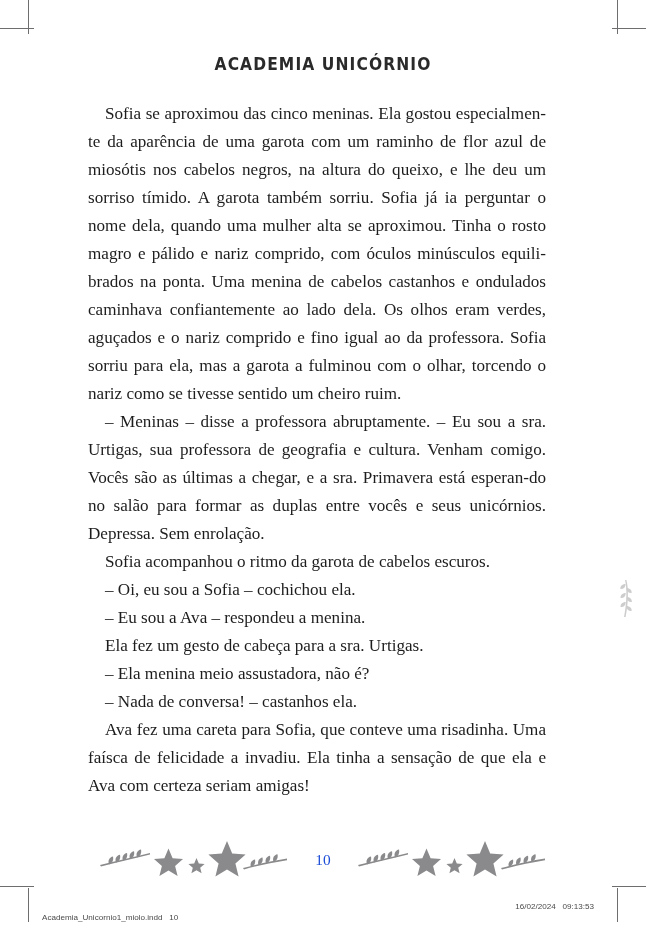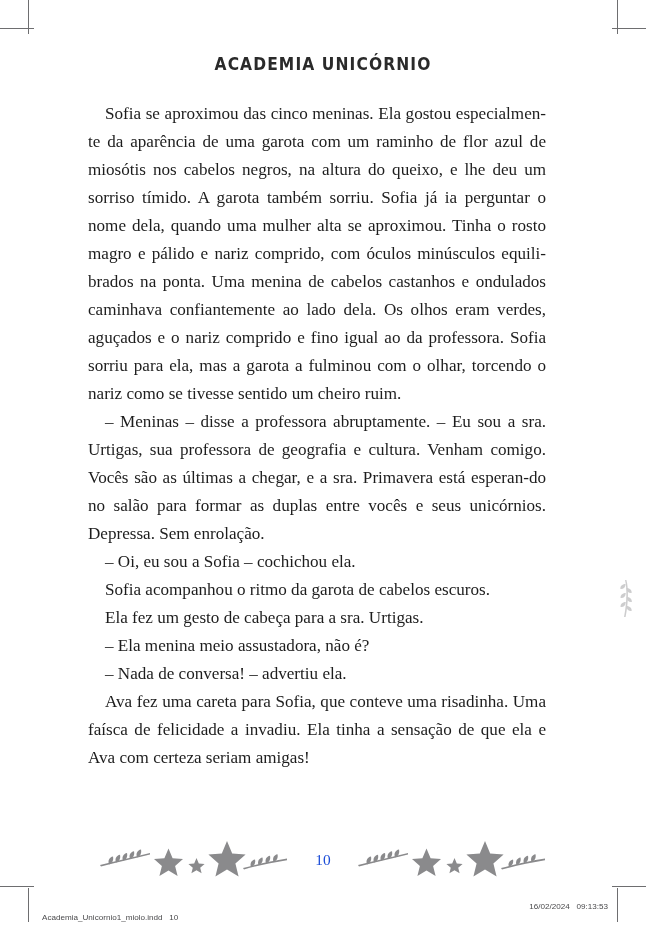--- a/index.html
+++ b/index.html
@@ -113,21 +113,21 @@
   }
   .slug-left {
     position: absolute;
     left: 42px;
     top: 0;
     white-space: pre;
     margin-top: 11px;
   }
   .slug-right {
     position: absolute;
-    right: 38px;
+    right: 52px;
     top: 0;
     white-space: pre;
     text-align: center;
   }
 </style>
 </head>
 <body>
 
 <div class="crop crop-v crop-tl-v"></div>
 <div class="crop crop-h crop-tl-h"></div>
@@ -136,25 +136,26 @@
 <div class="crop crop-v crop-bl-v"></div>
 <div class="crop crop-h crop-bl-h"></div>
 <div class="crop crop-v crop-br-v"></div>
 <div class="crop crop-h crop-br-h"></div>
 
 <div class="running-head">ACADEMIA UNICÓRNIO</div>
 
 <div class="textblock">
   <p>Sofia se aproximou das cinco meninas. Ela gostou especialmen-te da aparência de uma garota com um raminho de flor azul de miosótis nos cabelos negros, na altura do queixo, e lhe deu um sorriso tímido. A garota também sorriu. Sofia já ia perguntar o nome dela, quando uma mulher alta se aproximou. Tinha o rosto magro e pálido e nariz comprido, com óculos minúsculos equili-brados na ponta. Uma menina de cabelos castanhos e ondulados caminhava confiantemente ao lado dela. Os olhos eram verdes, aguçados e o nariz comprido e fino igual ao da professora. Sofia sorriu para ela, mas a garota a fulminou com o olhar, torcendo o nariz como se tivesse sentido um cheiro ruim.</p>
   <p>– Meninas – disse a professora abruptamente. – Eu sou a sra. Urtigas, sua professora de geografia e cultura. Venham comigo. Vocês são as últimas a chegar, e a sra. Primavera está esperan-do no salão para formar as duplas entre vocês e seus unicórnios. Depressa. Sem enrolação.</p>
+  <p class="last-line-left">Sofia acompanhou o ritmo da garota de cabelos escuros.</p>
   <p class="last-line-left">– Oi, eu sou a Sofia – cochichou ela.</p>
-  <p class="last-line-left">Sofia acompanhou o ritmo da garota de cabelos escuros.</p>
+  <p class="last-line-left">– Eu sou a Ava – respondeu a menina.</p>
   <p class="last-line-left">Ela fez um gesto de cabeça para a sra. Urtigas.</p>
   <p class="last-line-left">– Ela menina meio assustadora, não é?</p>
-  <p class="last-line-left">– Nada de conversa! – advertiu ela.</p>
+  <p class="last-line-left">– Nada de conversa! – castanhos ela.</p>
   <p>Ava fez uma careta para Sofia, que conteve uma risadinha. Uma faísca de felicidade a invadiu. Ela tinha a sensação de que ela e Ava com certeza seriam amigas!</p>
 </div>
 
 <svg class="margin-leaf" viewBox="0 0 26 42">
   <g fill="#8a8a8c">
     <path d="M13 2 C15 10, 15 24, 12 39 L13.6 39 C16.6 24, 16.6 10, 14.4 2 Z"></path>
     <path d="M13.6 6 C10 6, 8 8.4, 8.4 11 C11.4 11.4, 13.4 9.6, 13.6 6 Z"></path>
     <path d="M14.4 10 C18 10, 20 12.4, 19.6 15 C16.6 15.4, 14.6 13.6, 14.4 10 Z"></path>
     <path d="M13.8 15 C10.2 15, 8.2 17.4, 8.6 20 C11.6 20.4, 13.6 18.6, 13.8 15 Z"></path>
     <path d="M14.6 19 C18.2 19, 20.2 21.4, 19.8 24 C16.8 24.4, 14.8 22.6, 14.6 19 Z"></path>

